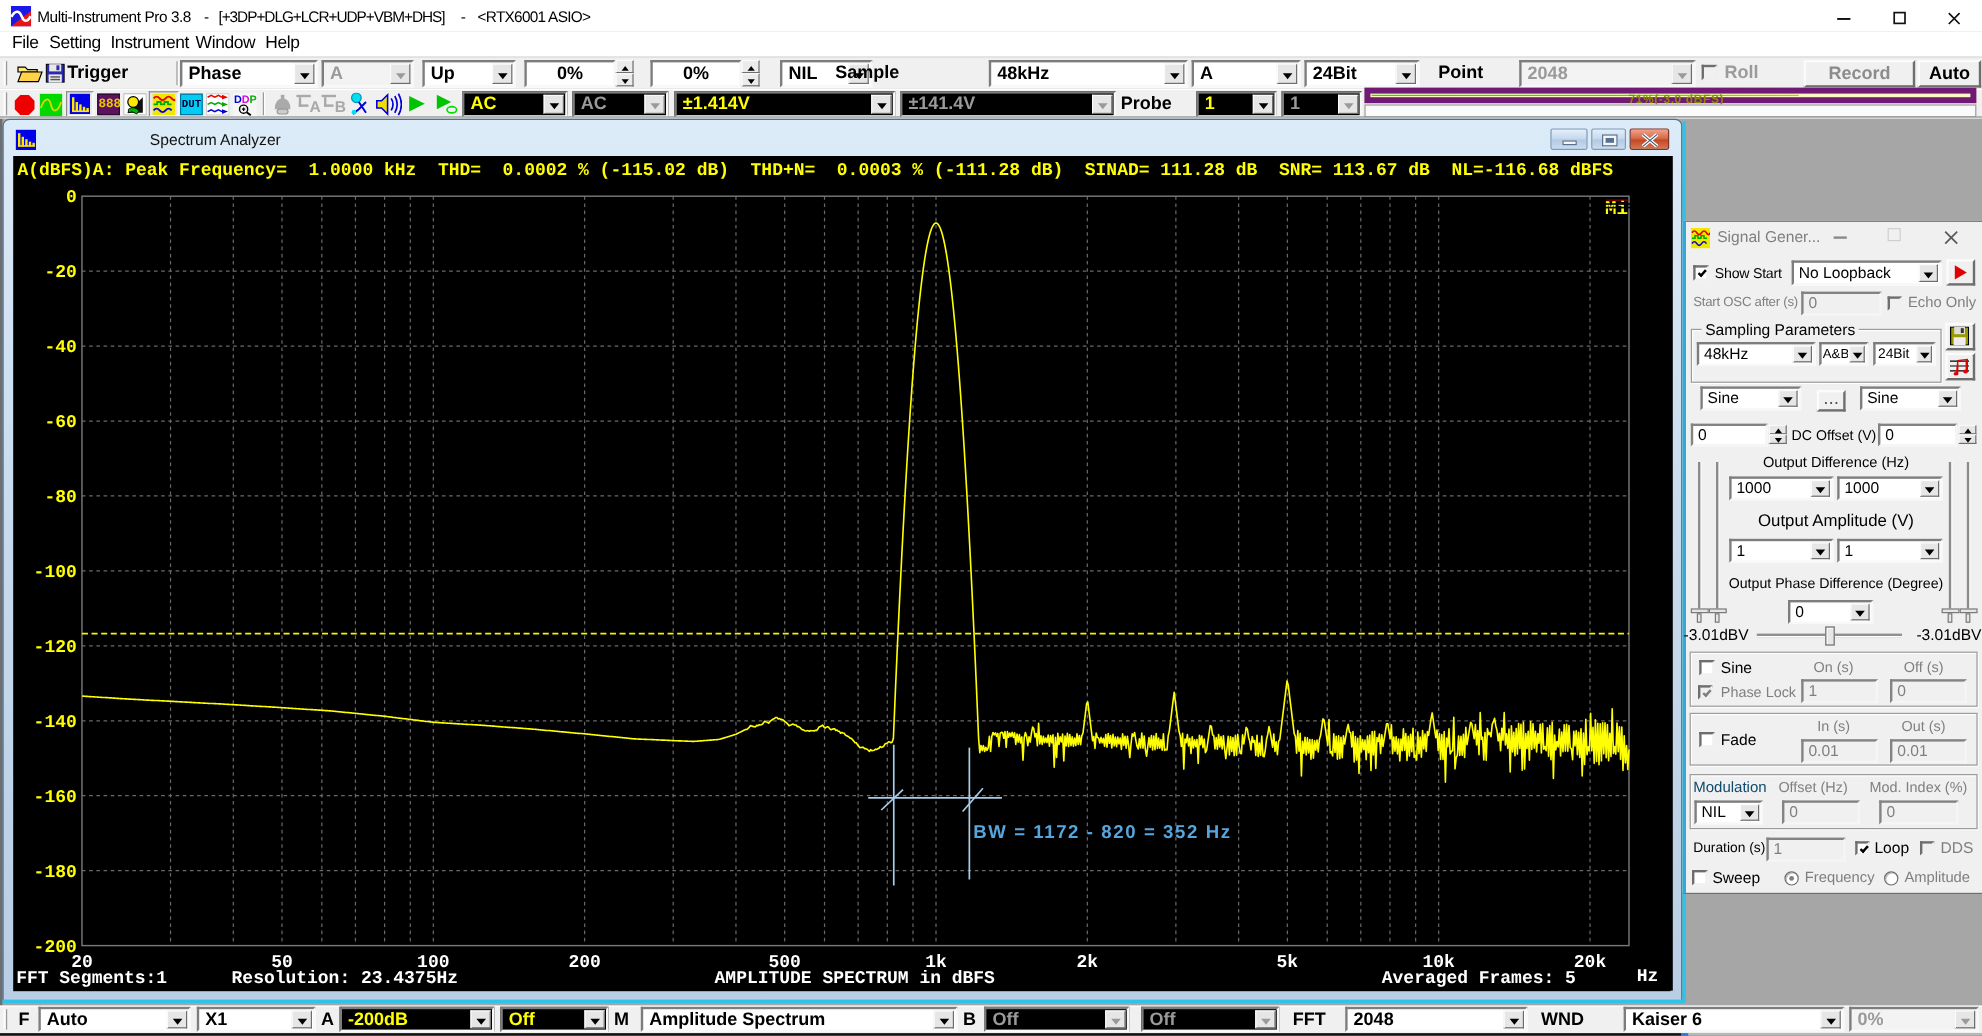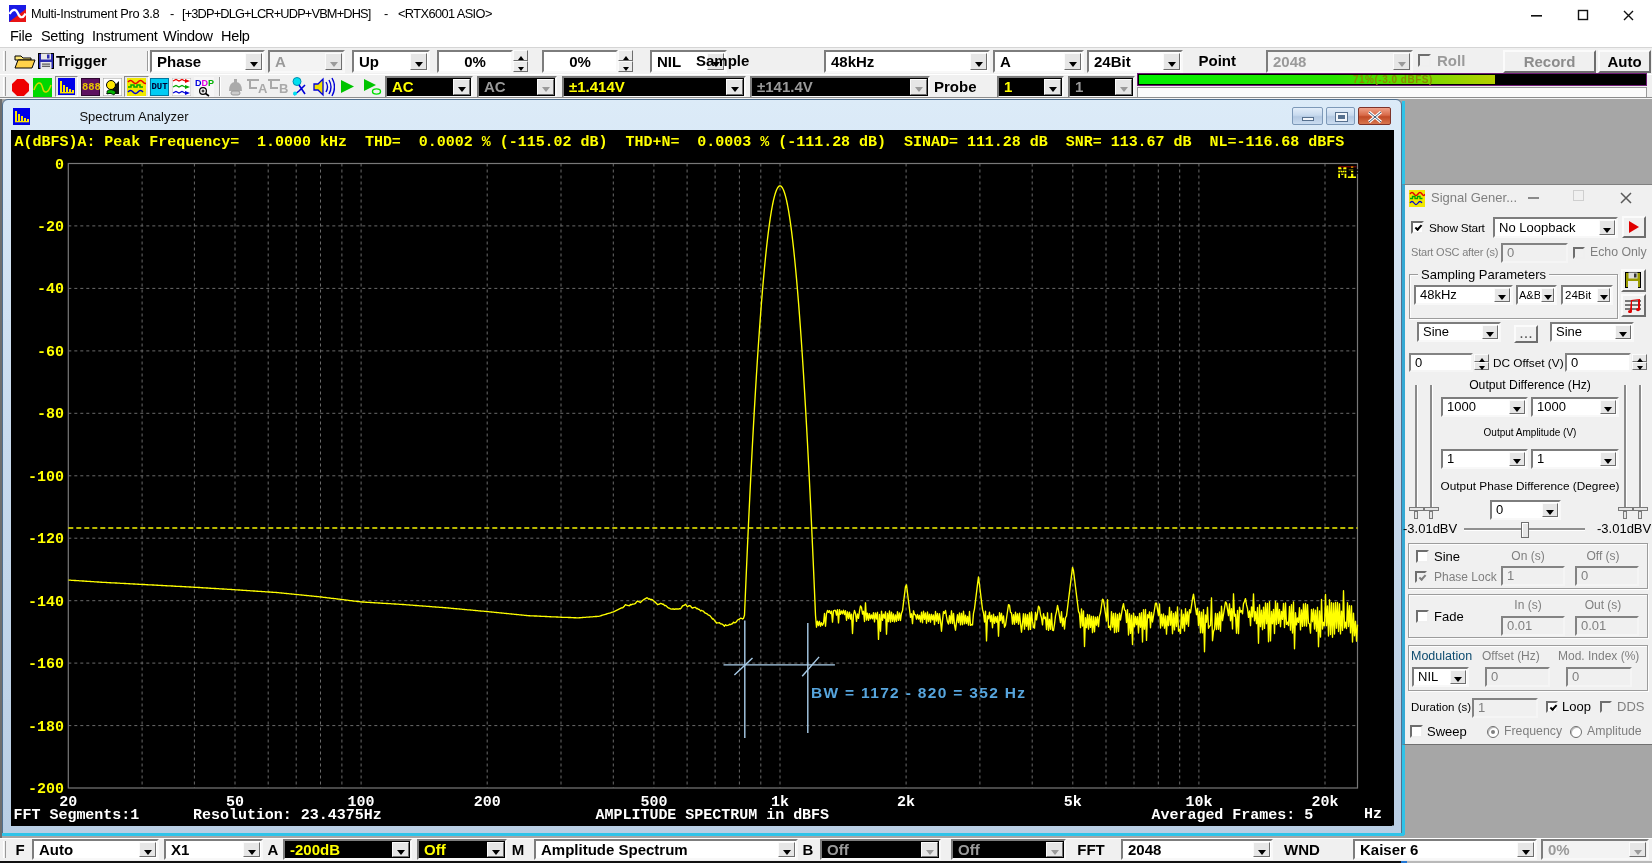--- a/index.html
+++ b/index.html
@@ -189,21 +189,21 @@
   </div>
 <div class="a" style="left:934px;top:74px;width:50px;height:25px;font-size:15px;font-weight:bold;color:#000;line-height:25px;text-align:left;white-space:nowrap">Probe</div>
 <div class="a" style="left:997px;top:76px;width:67px;height:22px;background:#000;border:2px solid;border-color:#7d7d7d #f8f8f8 #f8f8f8 #7d7d7d">
     <div style="position:absolute;left:5px;top:0;right:19px;bottom:0;line-height:18px;font-size:15px;font-weight:bold;color:#ffff00;white-space:nowrap;overflow:hidden">1</div>
     <div style="position:absolute;right:1px;top:1px;width:17px;bottom:1px;background:#e6e6e6;border:1px solid;border-color:#fbfbfb #6e6e6e #6e6e6e #fbfbfb;text-align:center;line-height:14px"><span style="display:inline-block;width:0;height:0;border-left:4px solid transparent;border-right:4px solid transparent;border-top:5px solid #000"></span></div>
   </div>
 <div class="a" style="left:1068px;top:76px;width:67px;height:22px;background:#000;border:2px solid;border-color:#7d7d7d #f8f8f8 #f8f8f8 #7d7d7d">
     <div style="position:absolute;left:5px;top:0;right:19px;bottom:0;line-height:18px;font-size:15px;font-weight:bold;color:#9a9a9a;white-space:nowrap;overflow:hidden">1</div>
     <div style="position:absolute;right:1px;top:1px;width:17px;bottom:1px;background:#e6e6e6;border:1px solid;border-color:#fbfbfb #6e6e6e #6e6e6e #fbfbfb;text-align:center;line-height:14px"><span style="display:inline-block;width:0;height:0;border-left:4px solid transparent;border-right:4px solid transparent;border-top:5px solid #9a9a9a"></span></div>
   </div>
-<div class="a" style="left:1137px;top:73px;width:510px;height:13px;background:#000000;border:1px solid #701a75">
+<div class="a" style="left:1137px;top:73px;width:510px;height:13px;background:#fef9c3;border:5px solid #701a75">
     <div style="position:absolute;left:1px;top:1px;bottom:1px;width:356px;background:linear-gradient(90deg,#00ef00,#2ae300 55%,#b6cf00)"></div>
     <div style="position:absolute;left:215px;top:0px;width:220px;font-size:10px;font-weight:bold;color:#8a8a00;line-height:12px;letter-spacing:.5px">71%(-3.0 dBFS)</div>
   </div>
 <div class="a" style="left:1137px;top:87px;width:510px;height:11px;background:#fbfbfb;border:1px solid #9a9a9a"></div>
 <div class="a" style="left:0px;top:97px;width:1652px;height:2px;background:#8c8c8c;border-bottom:1px solid #f5f5f5"></div>
 <div class="a" style="left:0px;top:99px;width:1652px;height:739px;background:#a6a6a6"></div>
 <div class="a" style="left:0px;top:99px;width:2px;height:739px;background:#6e6e6e"></div>
 <div class="a" style="left:2px;top:99px;width:1400px;height:736px;background:linear-gradient(#dcebf8,#c9dbee 45%,#b9cee4);border:1px solid #51708f;border-radius:6px 6px 0 0"></div>
 <div class="a" style="left:1402px;top:101px;width:3px;height:734px;background:#2fc3e8"></div>
 <div class="a" style="left:2px;top:833px;width:1402px;height:3px;background:#2fc3e8"></div>
@@ -211,21 +211,21 @@
     <rect width="17" height="17" fill="#0000e8"></rect>
     <g fill="#ffe800">
       <rect x="2" y="3" width="2" height="11"></rect>
       <rect x="5" y="6" width="2" height="8"></rect>
       <rect x="8" y="8" width="2" height="6"></rect>
       <rect x="11" y="10" width="2" height="4"></rect>
       <rect x="14" y="11" width="2" height="3"></rect>
       <rect x="2" y="13" width="14" height="1.3"></rect>
     </g>
   </svg>
-<div class="a" style="left:34px;top:104px;width:200px;height:26px;font-size:13px;font-weight:normal;color:#111;line-height:26px;text-align:center;white-space:nowrap">Spectrum Analyzer</div>
+<div class="a" style="left:34px;top:104px;width:200px;height:26px;font-size:13px;font-weight:normal;color:#111;line-height:26px;text-align:right;white-space:nowrap">Spectrum Analyzer</div>
 <div class="a" style="left:1292px;top:107px;width:31px;height:18px;background:linear-gradient(#e3eefa,#c8daee 45%,#b4c9e2 55%,#cadcf0);border:1px solid #7d99b8;border-radius:2px">
     <span style="position:absolute;left:9px;top:9px;width:12px;height:3.5px;background:#f2f6fb;border:1px solid #56708e"></span>
   </div>
 <div class="a" style="left:1326px;top:107px;width:29px;height:18px;background:linear-gradient(#e3eefa,#c8daee 45%,#b4c9e2 55%,#cadcf0);border:1px solid #7d99b8;border-radius:2px">
     <span style="position:absolute;left:8px;top:4px;width:13px;height:10px;background:#f2f6fb;border:1px solid #56708e"></span>
     <span style="position:absolute;left:11px;top:7px;width:7px;height:4px;background:#56708e"></span>
   </div>
 <div class="a" style="left:1358px;top:107px;width:33px;height:18px;background:linear-gradient(#f0a188,#d86a48 45%,#c14a26 55%,#d8764e);border:1px solid #7e342a;border-radius:2px">
     <svg style="position:absolute;left:8px;top:3px" width="16" height="12" viewBox="0 0 16 12">
       <path d="M2 1 L14 11 M14 1 L2 11" stroke="#fff" stroke-width="3"></path>
@@ -407,21 +407,21 @@
 <div class="a" style="left:1624px;top:385px;width:3px;height:134px;background:#fff;border-left:2px solid #8b8b8b"></div>
 <div class="a" style="left:1639px;top:385px;width:3px;height:134px;background:#fff;border-left:2px solid #8b8b8b"></div>
 <div class="a" style="left:1441px;top:397px;width:87px;height:20px;background:#fff;border:2px solid;border-color:#7d7d7d #f8f8f8 #f8f8f8 #7d7d7d">
     <div style="position:absolute;left:4px;top:0;right:18px;bottom:0;line-height:16px;font-size:13px;font-weight:normal;color:#000;white-space:nowrap;overflow:hidden">1000</div>
     <div style="position:absolute;right:1px;top:1px;width:16px;bottom:1px;background:#e6e6e6;border:1px solid;border-color:#fbfbfb #6e6e6e #6e6e6e #fbfbfb;text-align:center;line-height:12px"><span style="display:inline-block;width:0;height:0;border-left:4px solid transparent;border-right:4px solid transparent;border-top:5px solid #000"></span></div>
   </div>
 <div class="a" style="left:1531px;top:397px;width:88px;height:20px;background:#fff;border:2px solid;border-color:#7d7d7d #f8f8f8 #f8f8f8 #7d7d7d">
     <div style="position:absolute;left:4px;top:0;right:18px;bottom:0;line-height:16px;font-size:13px;font-weight:normal;color:#000;white-space:nowrap;overflow:hidden">1000</div>
     <div style="position:absolute;right:1px;top:1px;width:16px;bottom:1px;background:#e6e6e6;border:1px solid;border-color:#fbfbfb #6e6e6e #6e6e6e #fbfbfb;text-align:center;line-height:12px"><span style="display:inline-block;width:0;height:0;border-left:4px solid transparent;border-right:4px solid transparent;border-top:5px solid #000"></span></div>
   </div>
-<div class="a" style="left:1440px;top:425px;width:180px;height:16px;font-size:10px;font-weight:normal;color:#000;line-height:16px;text-align:center;white-space:nowrap">Output Amplitude (V)</div>
+<div class="a" style="left:1440px;top:425px;width:180px;height:16px;font-size:14px;font-weight:normal;color:#000;line-height:16px;text-align:center;white-space:nowrap">Output Amplitude (V)</div>
 <div class="a" style="left:1441px;top:449px;width:87px;height:20px;background:#fff;border:2px solid;border-color:#7d7d7d #f8f8f8 #f8f8f8 #7d7d7d">
     <div style="position:absolute;left:4px;top:0;right:18px;bottom:0;line-height:16px;font-size:13px;font-weight:normal;color:#000;white-space:nowrap;overflow:hidden">1</div>
     <div style="position:absolute;right:1px;top:1px;width:16px;bottom:1px;background:#e6e6e6;border:1px solid;border-color:#fbfbfb #6e6e6e #6e6e6e #fbfbfb;text-align:center;line-height:12px"><span style="display:inline-block;width:0;height:0;border-left:4px solid transparent;border-right:4px solid transparent;border-top:5px solid #000"></span></div>
   </div>
 <div class="a" style="left:1531px;top:449px;width:88px;height:20px;background:#fff;border:2px solid;border-color:#7d7d7d #f8f8f8 #f8f8f8 #7d7d7d">
     <div style="position:absolute;left:4px;top:0;right:18px;bottom:0;line-height:16px;font-size:13px;font-weight:normal;color:#000;white-space:nowrap;overflow:hidden">1</div>
     <div style="position:absolute;right:1px;top:1px;width:16px;bottom:1px;background:#e6e6e6;border:1px solid;border-color:#fbfbfb #6e6e6e #6e6e6e #fbfbfb;text-align:center;line-height:12px"><span style="display:inline-block;width:0;height:0;border-left:4px solid transparent;border-right:4px solid transparent;border-top:5px solid #000"></span></div>
   </div>
 <div class="a" style="left:1430px;top:478px;width:200px;height:16px;font-size:11.8px;font-weight:normal;color:#000;line-height:16px;text-align:center;white-space:nowrap">Output Phase Difference (Degree)</div>
 <div class="a" style="left:1490px;top:500px;width:71px;height:20px;background:#fff;border:2px solid;border-color:#7d7d7d #f8f8f8 #f8f8f8 #7d7d7d">

